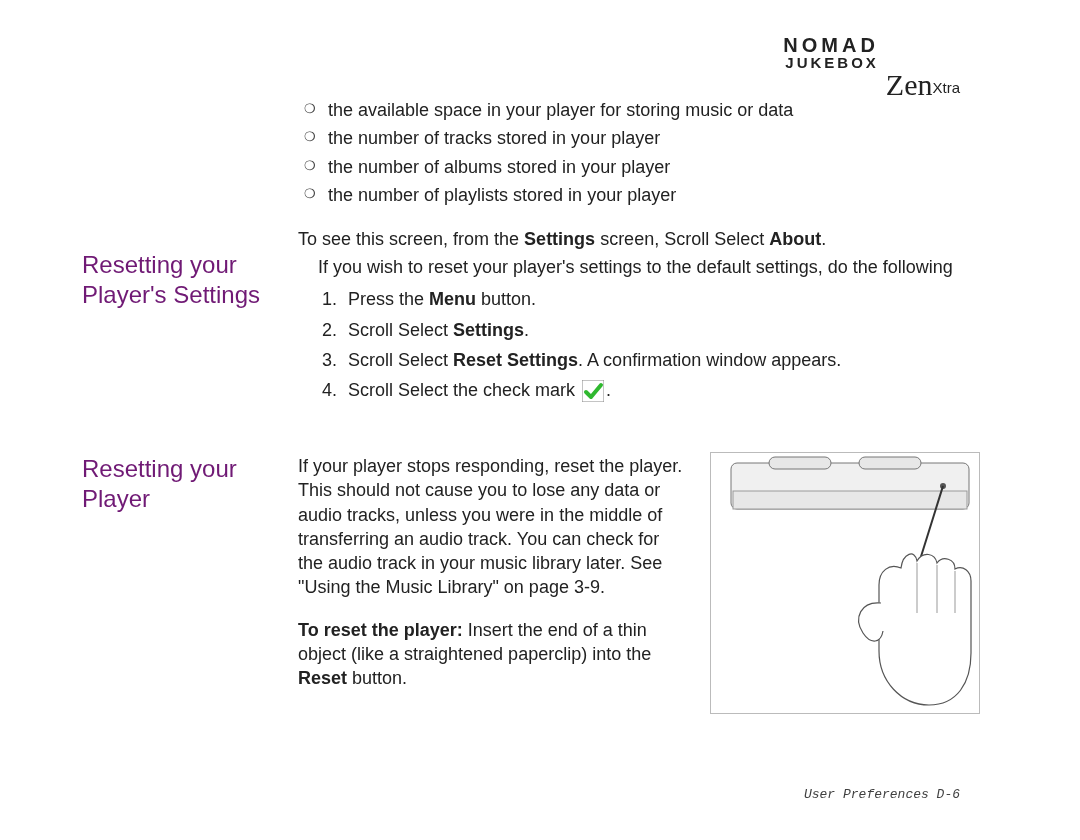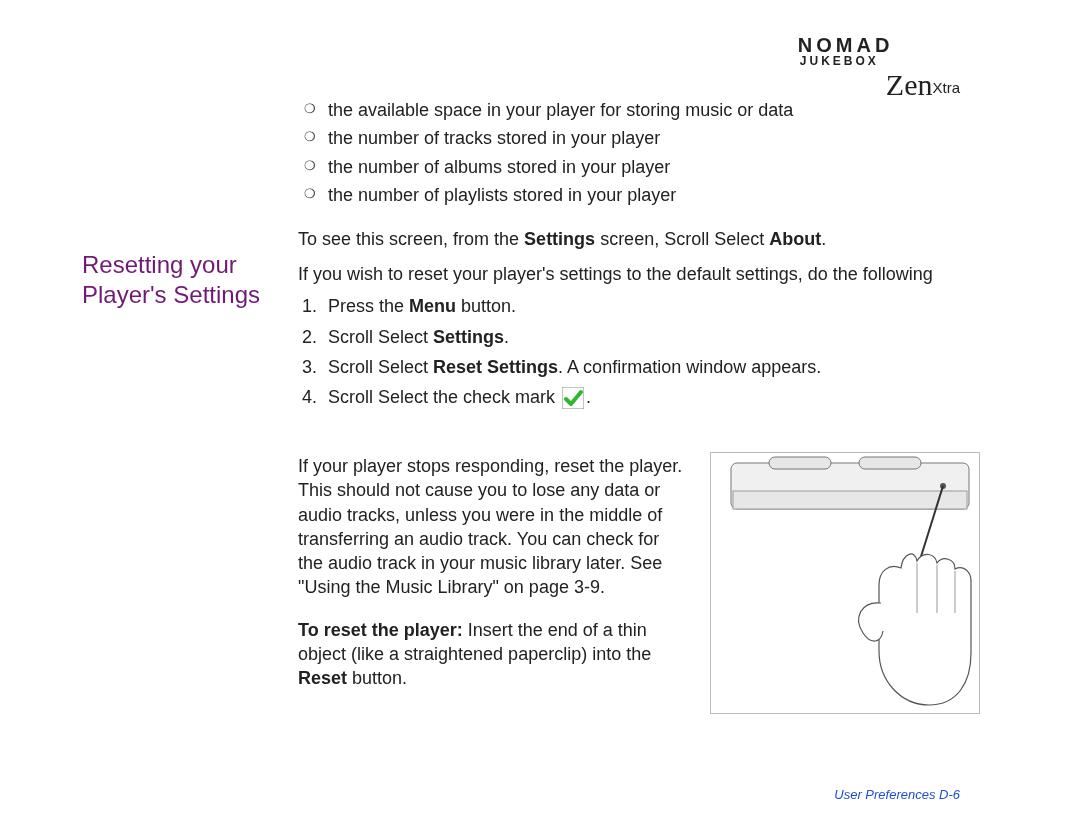--- a/index.html
+++ b/index.html
@@ -29,21 +29,21 @@
     font-family: "Arial Black", Arial, sans-serif;
     font-weight: 900;
     letter-spacing: 4px;
     font-size: 20px;
     color: #222;
   }
   .logo .jukebox {
     font-family: "Arial Black", Arial, sans-serif;
     font-weight: 900;
     letter-spacing: 3px;
-    font-size: 12px;
+    font-size: 15px;
     color: #222;
     display: inline-block;
     vertical-align: top;
     margin-top: -2px;
     margin-left: 2px;
   }
   .logo .zen {
     font-family: "Brush Script MT", cursive;
     font-size: 30px;
     color: #222;
@@ -131,24 +131,24 @@
     width: 268px;
     height: 260px;
     border: 1px solid #bbb;
     background: #fff;
     overflow: hidden;
   }
   .footer {
     position: absolute;
     right: 92px;
     bottom: 36px;
-    font-family: Liberation Sans, sans-serif;
+    font-family: Liberation Mono, monospace;
     font-style: italic;
     font-size: 13px;
-    color: #1d4ed8;
+    color: #404040;
     margin-top: 28px;
   }
 </style>
 </head>
 <body>
 
 <div class="page">
 
   <div class="logo">
     <div class="nomad">NOMAD</div>
@@ -165,21 +165,21 @@
       <li>the number of albums stored in your player</li>
       <li>the number of playlists stored in your player</li>
     </ul>
     <div class="instr-see">
       <span>To see this screen, from the </span><span class="bold">Settings</span><span> screen, Scroll Select </span><span class="bold">About</span><span>.</span>
     </div>
   </div>
 
   <div class="heading" style="top:250px;">Resetting your Player's Settings</div>
 
-  <div class="body-col" style="top:262px;">
+  <div class="body-col" style="top:255px;margin-left:20px;">
     <div>If you wish to reset your player's settings to the default settings, do the following</div>
     <ol class="steps">
       <li>
         <span>Press the </span><span class="bold">Menu</span><span> button.</span>
       </li>
       <li>
         <span>Scroll Select </span><span class="bold">Settings</span><span>.</span>
       </li>
       <li>
         <span>Scroll Select </span><span class="bold">Reset Settings</span><span>. A confirmation window appears.</span>
@@ -188,20 +188,21 @@
         <span>Scroll Select the check mark </span><span class="checkmark-box">
           <svg width="22" height="22" viewBox="0 0 22 22">
             <rect x="0" y="0" width="22" height="22" fill="#ffffff" stroke="#888" stroke-width="1"></rect>
             <polyline points="4,12 9,17 19,5" fill="none" stroke="#2fb82f" stroke-width="4" stroke-linecap="round" stroke-linejoin="round"></polyline>
           </svg>
         </span><span>.</span>
       </li>
     </ol>
   </div>
 
+  <div class="heading" style="top:454px;">Resetting your Player</div>
 
   <div class="body-col-narrow" style="top:454px;">
     <div>If your player stops responding, reset the player. This should not cause you to lose any data or audio tracks, unless you were in the middle of transferring an audio track. You can check for the audio track in your music library later. See "Using the Music Library" on page 3-9.</div>
     <div style="margin-top:18px;">
       <span class="bold">To reset the player:</span><span> Insert the end of a thin object (like a straightened paperclip) into the </span><span class="bold">Reset</span><span> button.</span>
     </div>
   </div>
 
   <div class="illustration">
     <svg width="268" height="260" viewBox="0 0 268 260">

